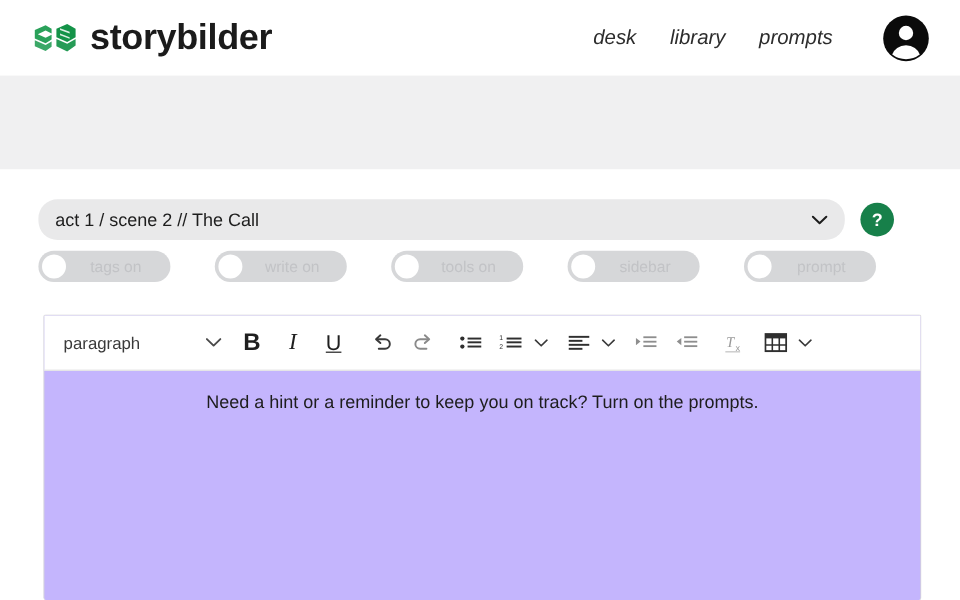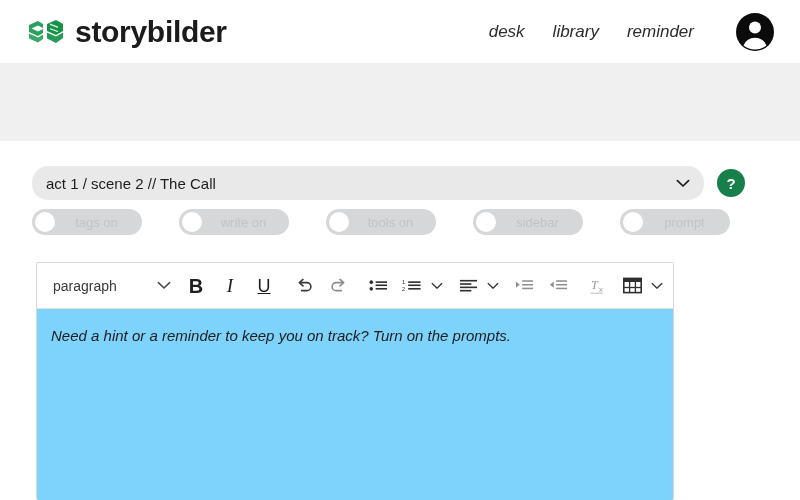--- a/index.html
+++ b/index.html
@@ -93,25 +93,26 @@
   }
   .pill-label {
     flex: 1; text-align: center;
     font-size: 13px; color: #c2c3c6;
     padding-right: 4px;
   }
 
   
   .editor {
     position: absolute; left: 36px; top: 262px;
-    width: 638px; height: 238px;
+    width: 732px; height: 238px;
     border: 1px solid #d8d8d8;
     border-bottom: none;
-    background: #7dd3fc;
+    background: #c4b5fd;
     border-radius: 2px;
+    text-align: center;
   }
   .toolbar {
     height: 46px;
     border-bottom: 1px solid #e2e2e2;
     display: flex; align-items: center;
     padding: 0 8px;
     background: #ffffff;
   }
   .tb-select {
     display: flex; align-items: center;
@@ -140,21 +141,20 @@
   .tb-text.undl { text-decoration: underline; font-size: 18px; font-family:"Liberation Sans",sans-serif; }
 
   .doc-body {
     padding: 16px 14px 0 14px;
     height: 192px;
     overflow: hidden;
   }
   .doc-para {
     font-size: 15px; color: #1d1d1d; line-height: 1.5;
     margin: 0;
-    font-style: italic;
   }
 </style>
 </head>
 <body>
 
 <div class="header">
   <div class="brand">
     <svg class="brand-mark" viewBox="0 0 38 26">
       <g fill="#2aa15a">
         <path d="M2 6 L11 2 L16 5 L16 9 L11 6.5 L4.5 9.5 L11 12.5 L16 10 L16 14 L11 17 L2 13 Z"></path>
@@ -168,21 +168,21 @@
         <path d="M23 4.5 L31 7.5 L31 9 L23 6 Z"></path>
         <path d="M23 9 L31 12 L31 13.3 L23 10.3 Z"></path>
       </g>
     </svg>
     <span class="brand-name">storybilder</span>
   </div>
 
   <nav class="nav">
     <a class="nav-link" href="#">desk</a>
     <a class="nav-link" href="#">library</a>
-    <a class="nav-link" href="#">reminder</a>
+    <a class="nav-link" href="#">prompts</a>
     <svg class="avatar" viewBox="0 0 40 40">
       <circle cx="20" cy="20" r="19" fill="#0b0b0b"></circle>
       <circle cx="20" cy="15.5" r="6" fill="#ffffff"></circle>
       <path d="M8.5 33.5 a11.8 10 0 0 1 23 0 a19 19 0 0 1 -23 0 Z" fill="#ffffff"></path>
     </svg>
   </nav>
 </div>
 
 <div class="banner"></div>
 

